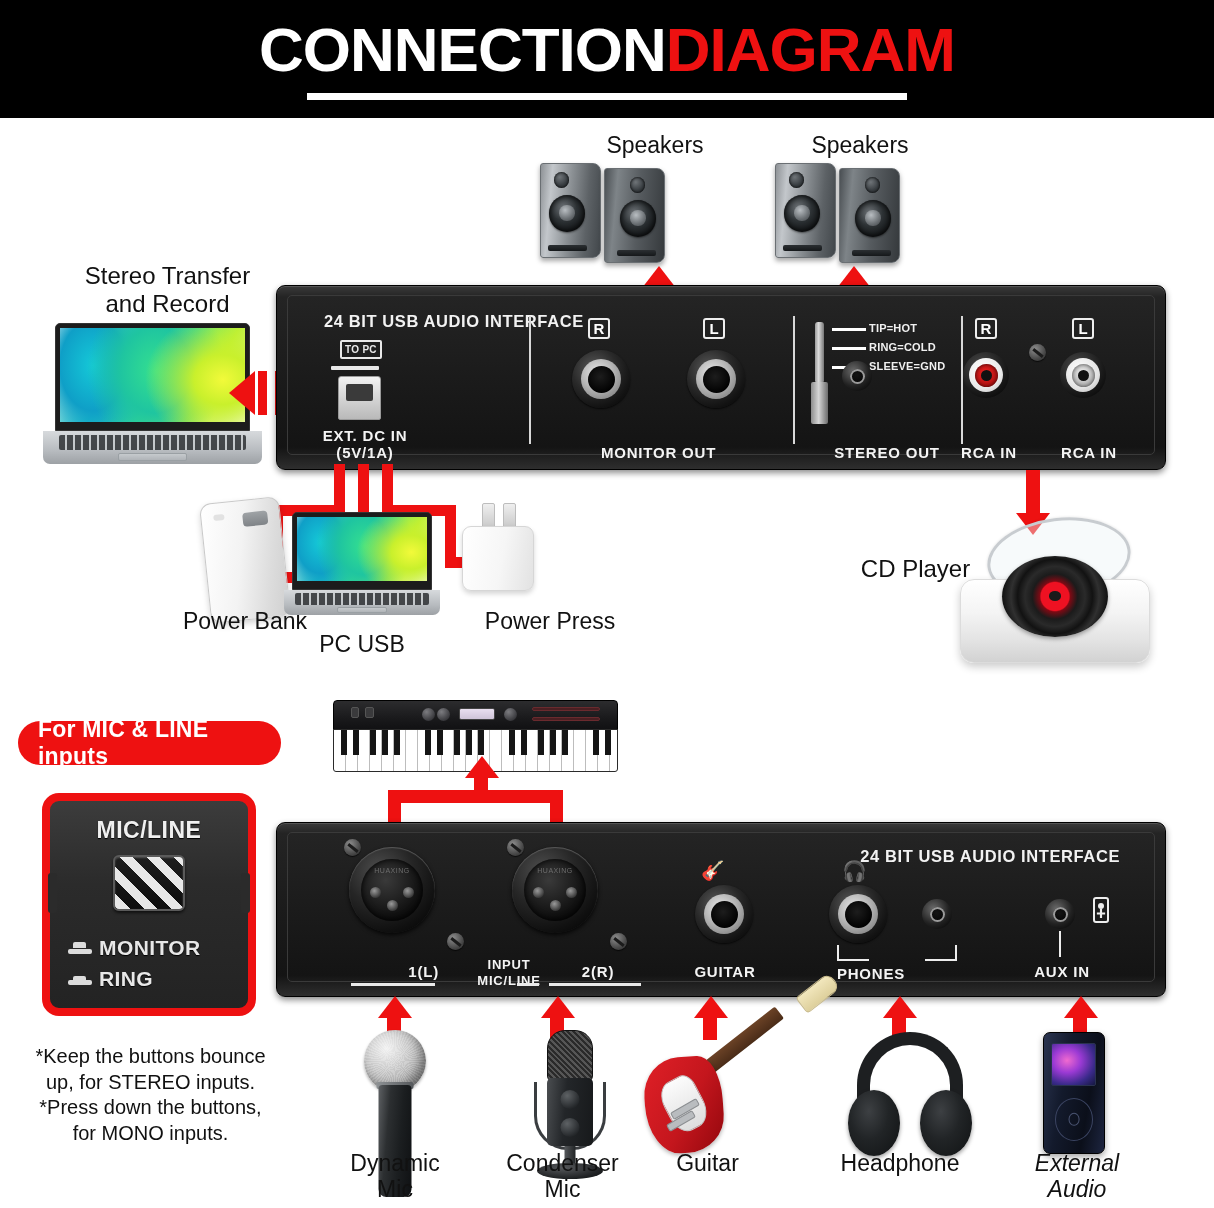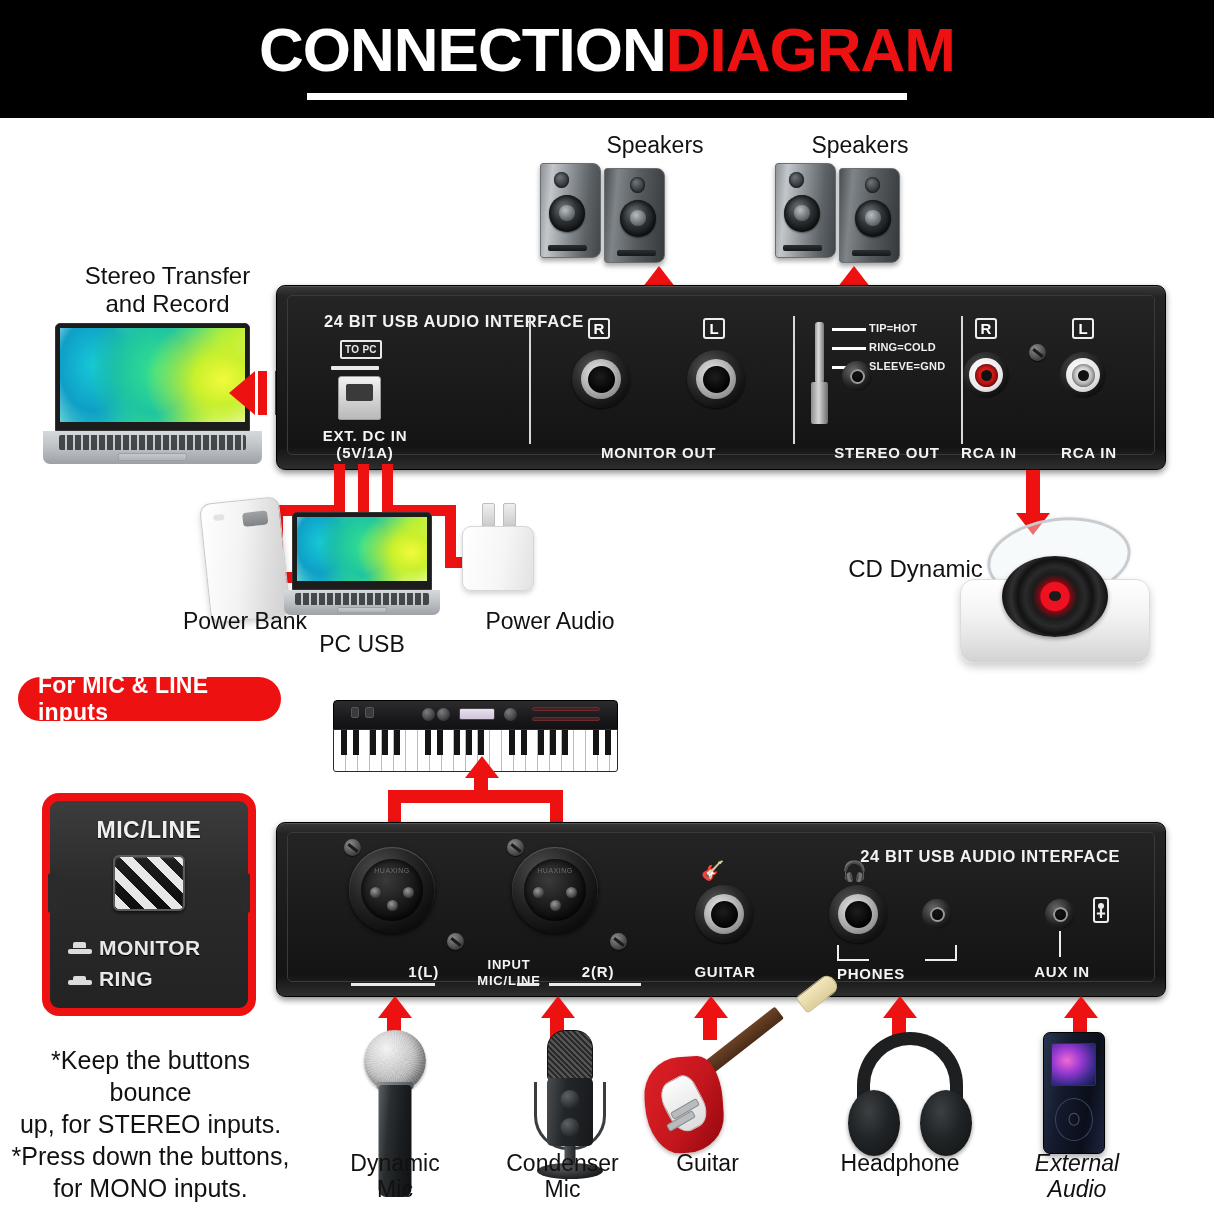--- a/index.html
+++ b/index.html
@@ -529,21 +529,21 @@
   #mic-line-badge {
     position:absolute;
     background:#ee1111; color:#fff; border-radius: 24px;
     font-size: 23px; font-weight: bold;
     display:flex; align-items:center; justify-content:center;
     padding: 0 20px;
     letter-spacing: .2px;
   }
 
   #footnote {
-    position:absolute; text-align:center; font-size: 25px;
+    position:absolute; text-align:center; font-size: 20px;
     color:#111; line-height: 1.28; white-space: pre-line;
   }
 
   
   .ic-topc {
     position:absolute; color:#e9e9e9; font-size: 10px; font-weight:bold;
     border: 2px solid #e9e9e9; border-radius: 2px;
     padding: 2px 3px; letter-spacing: .3px;
   }
   .ic-topc-base {
@@ -729,32 +729,32 @@
     <div class="lap-pad"></div>
   </div>
 </div>
 <div class="abs lbl" style="left:272px; top:631px; width:180px;">PC USB</div>
 
 <div class="plug" style="left:462px; top:503px; width:72px; height:88px;">
   <div class="plug-prong" style="left:20px;"></div>
   <div class="plug-prong" style="left:41px;"></div>
   <div class="plug-body"></div>
 </div>
-<div class="abs lbl" style="left:430px; top:608px; width:240px;">Power Audio</div>
+<div class="abs lbl" style="left:430px; top:608px; width:240px;">Power Press</div>
 
 <div class="abs redbar" style="left:1026px; top:470px; width:14px; height:45px;"></div>
 <div class="abs arrow-down" style="left:1016px; top:513px;"></div>
 <div class="cdp" style="left:960px; top:518px; width:190px; height:145px;">
   <div class="cdp-lid"></div>
   <div class="cdp-body"></div>
   <div class="cdp-disc"></div>
 </div>
-<div class="abs lbl" style="left:848px; top:555px; width:135px; font-size:24px;">CD Dynamic</div>
-
-<div id="mic-line-badge" style="left:18px; top:677px; width:263px; height:44px;">For MIC &amp; LINE inputs</div>
+<div class="abs lbl" style="left:848px; top:555px; width:135px; font-size:24px;">CD Player</div>
+
+<div id="mic-line-badge" style="left:18px; top:721px; width:263px; height:44px;">For MIC &amp; LINE inputs</div>
 
 <div id="switch-callout" style="left:42px; top:793px; width:214px; height:223px;">
   <div class="sw-tab" style="left:-2px; top:72px;"></div>
   <div class="sw-tab" style="right:-2px; top:72px;"></div>
   <div class="sw-title">MIC/LINE</div>
   <div class="sw-button">
     <div class="sw-stripes"></div>
   </div>
   <div class="sw-row" style="top:135px;">
     <span class="sw-ico-stereo"></span>

